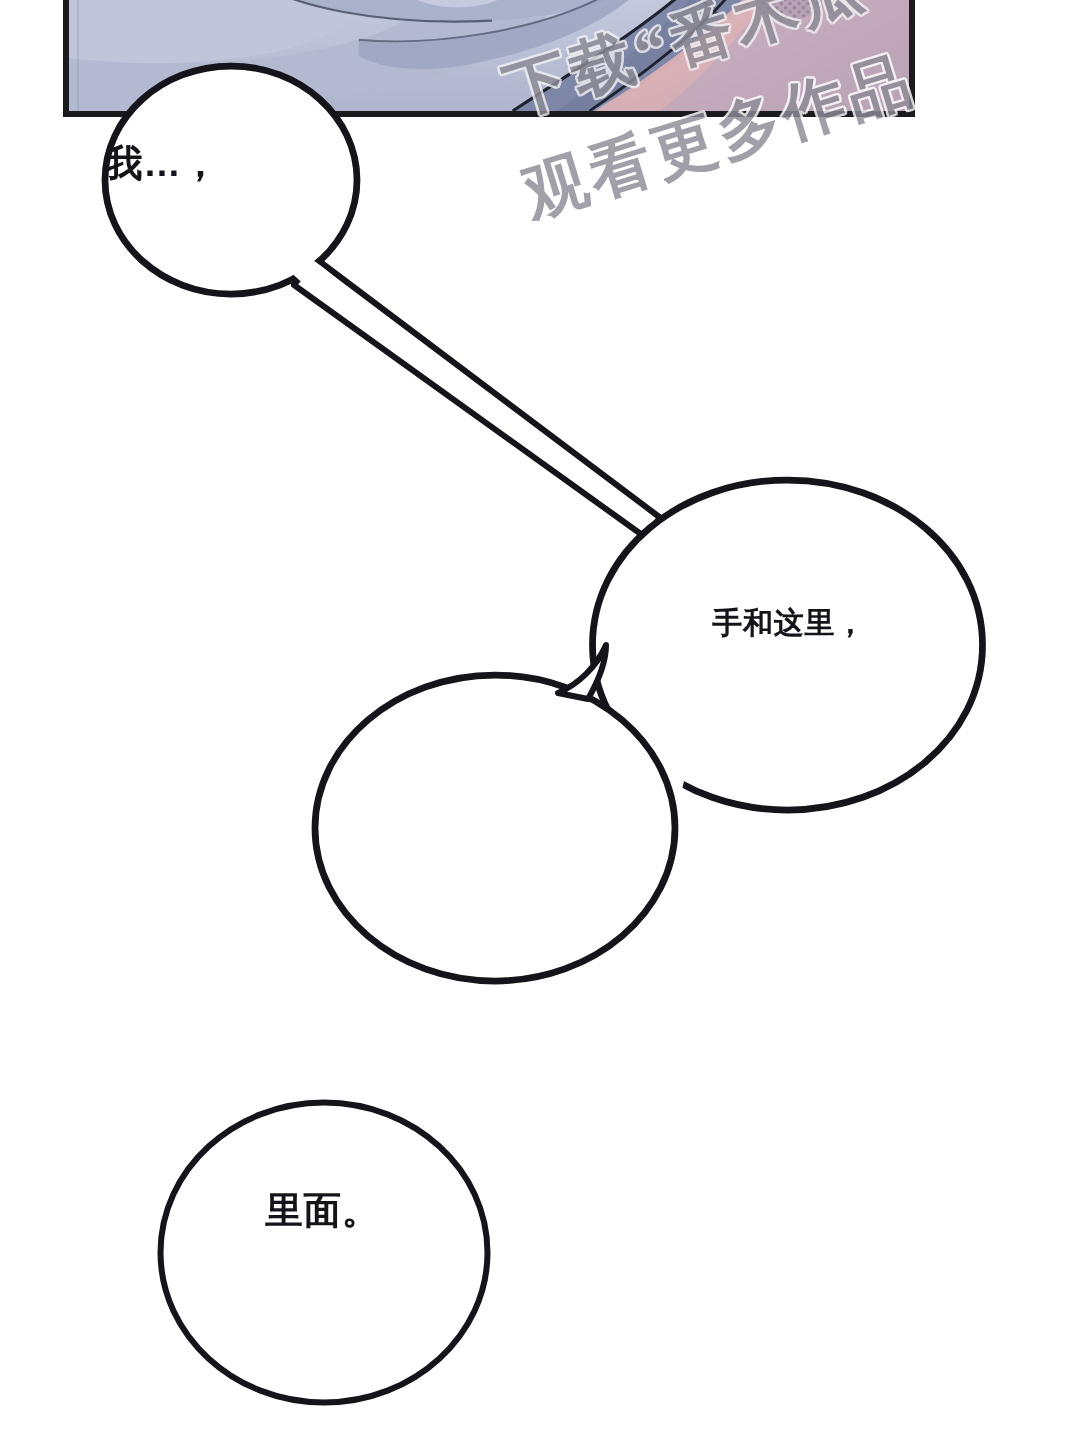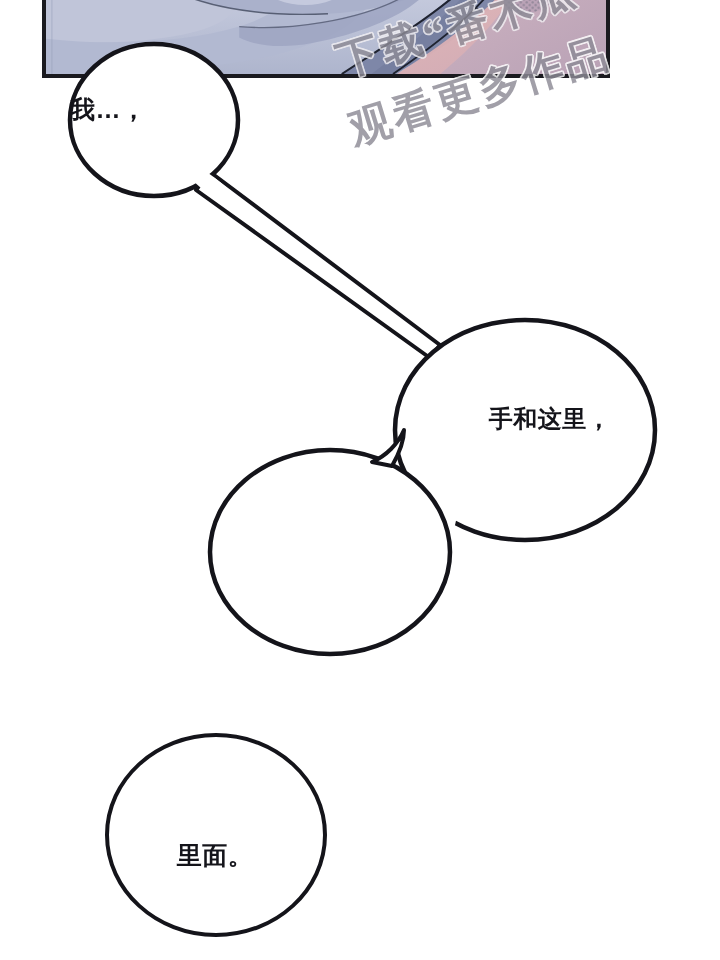--- a/index.html
+++ b/index.html
@@ -96,23 +96,23 @@
     position: absolute;
     color: #14141a;
     font-family: "Liberation Sans", "DejaVu Sans", sans-serif;
     font-weight: 700;
     text-align: center;
     line-height: 1.22;
     white-space: pre-line;
     letter-spacing: 0.5px;
   }
   #text-1 { left: 70px;  top: 94px;  width: 180px; font-size: 25px; text-align: left; }
-  #text-2 { left: 440px; top: 404px; width: 220px; font-size: 24px; }
+  #text-2 { left: 416px; top: 404px; width: 220px; font-size: 20px; }
   #text-3 { left: 215px; top: 500px; width: 215px; font-size: 26px; }
-  #text-4 { left: 130px; top: 840px; width: 170px; font-size: 25px; }
+  #text-4 { left: 130px; top: 792px; width: 170px; font-size: 25px; }
 </style>
 </head>
 <body>
 
 <div id="page">
 
   <div class="panel">
     <svg class="panel-svg" viewBox="0 0 568 92" preserveAspectRatio="none">
       <defs>
         <linearGradient id="gFlesh" x1="0" y1="0" x2="0" y2="1">

